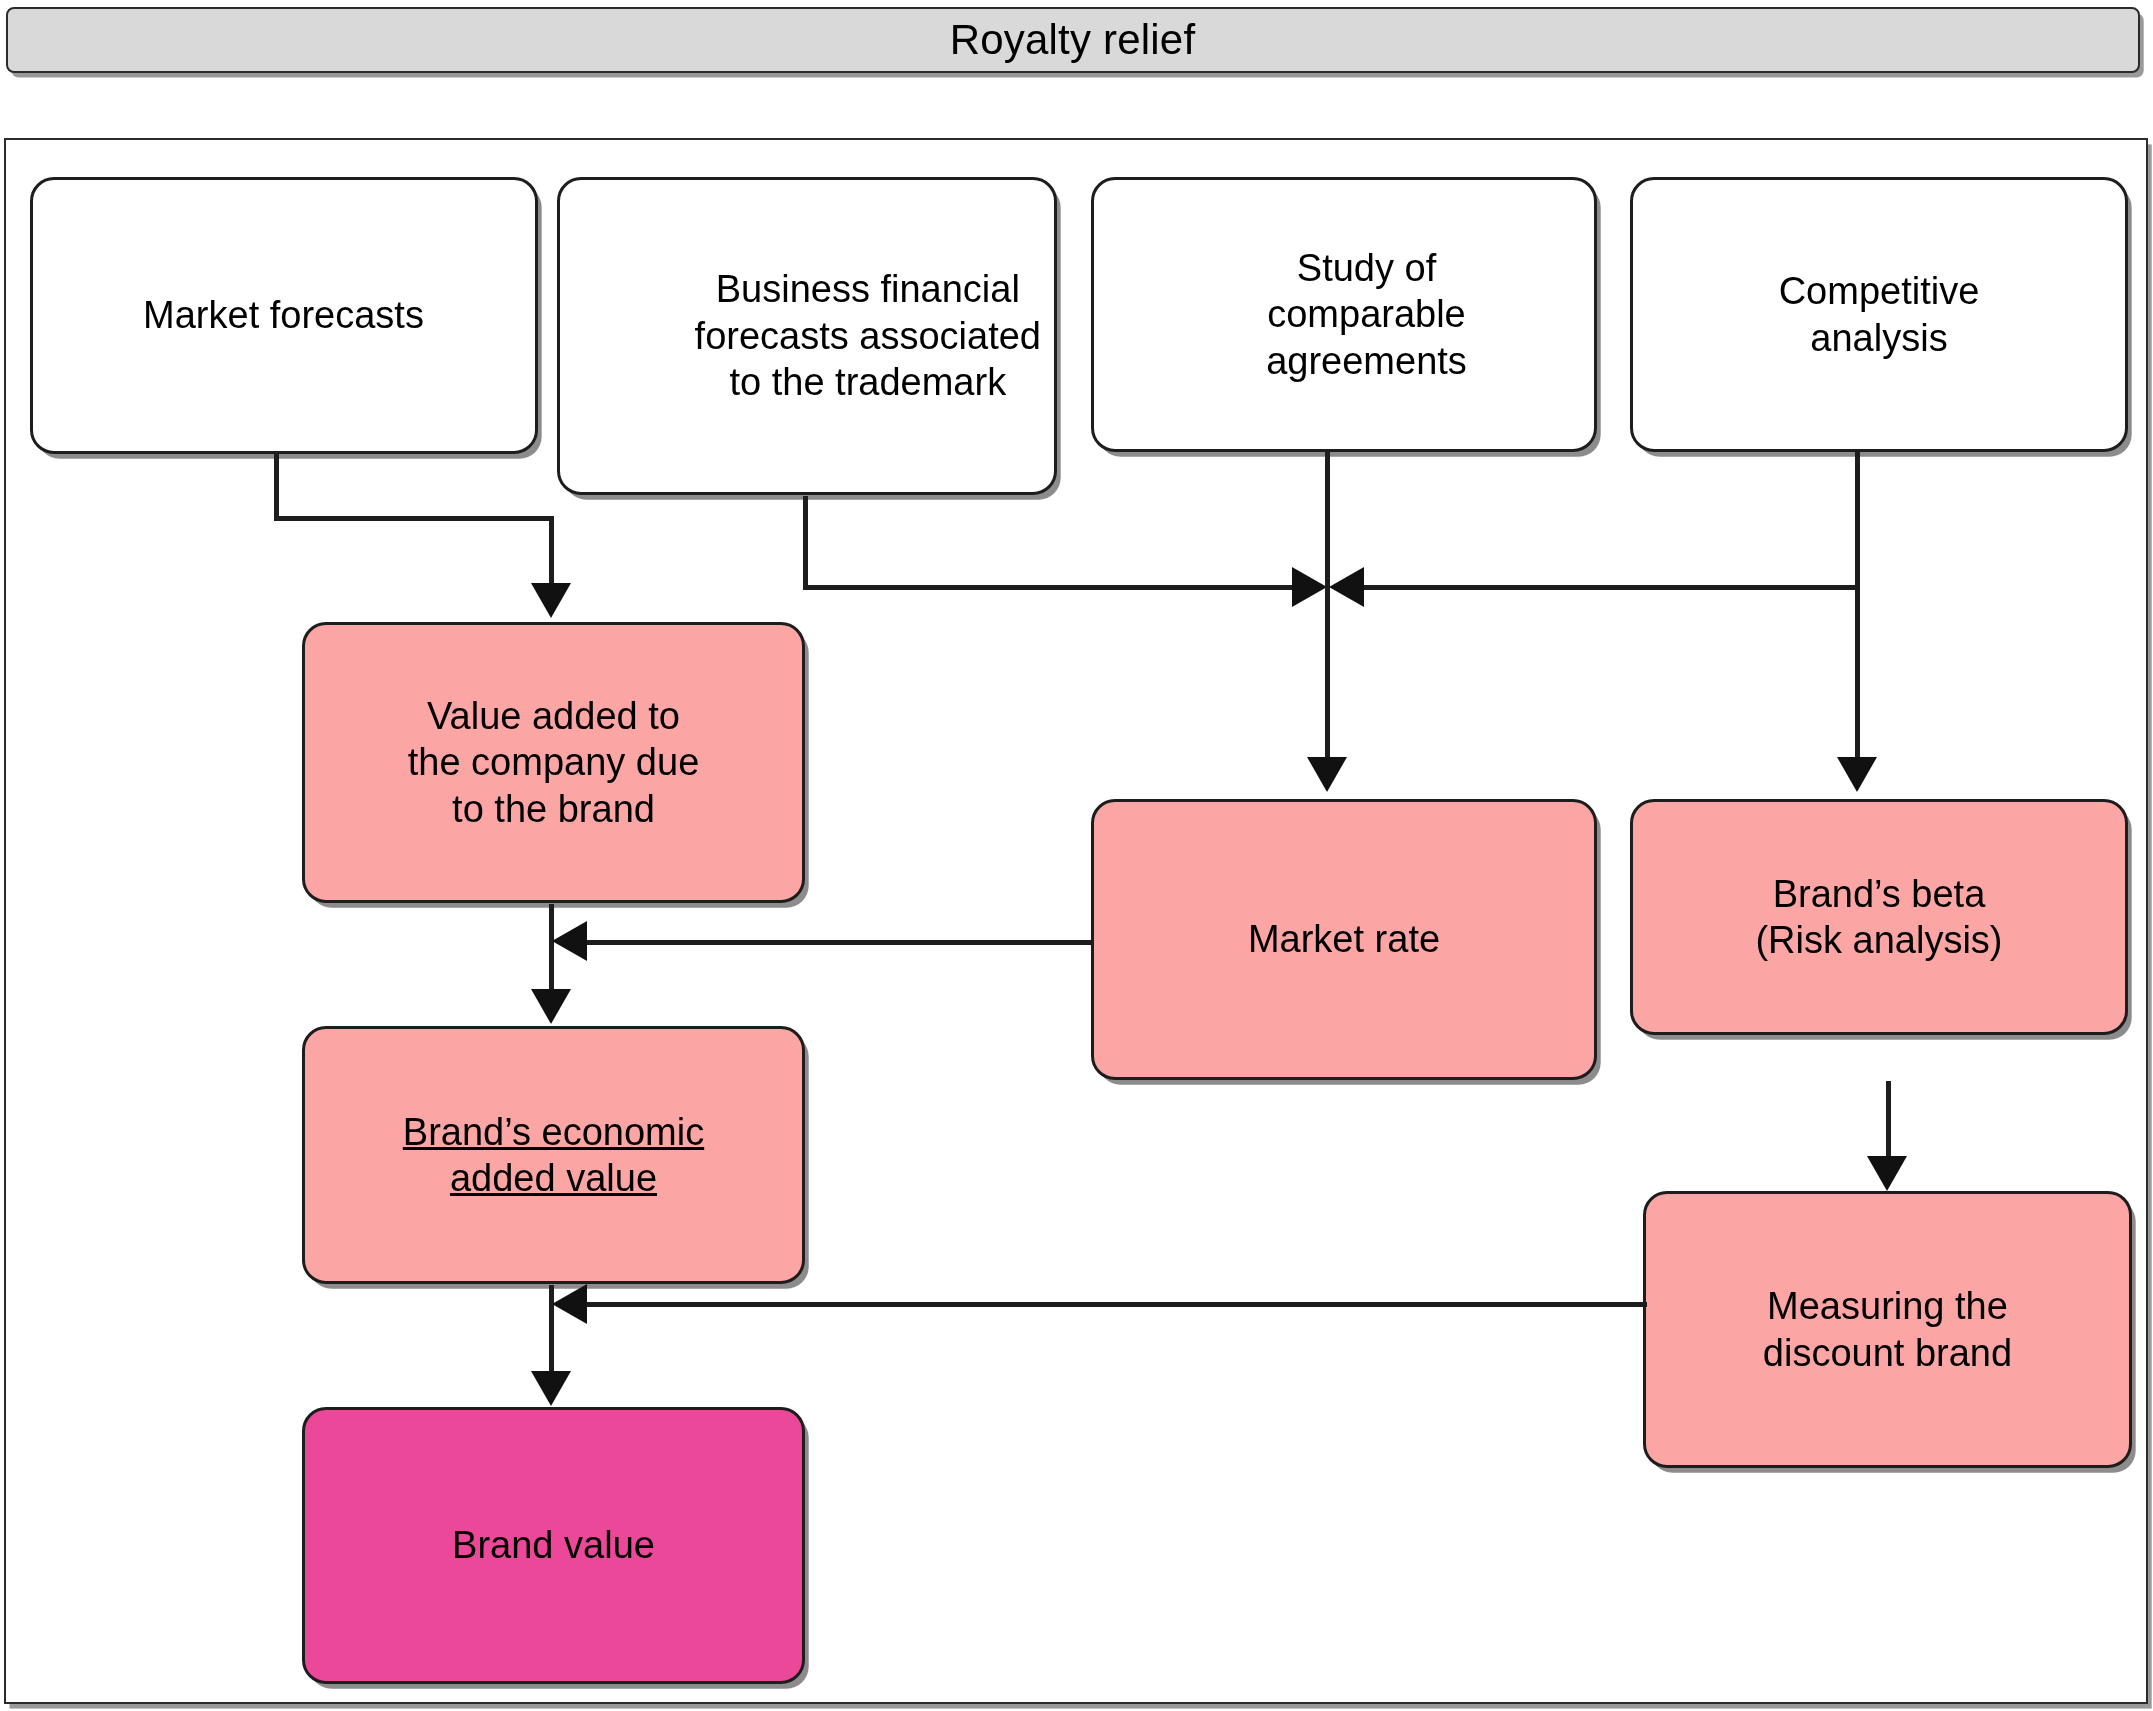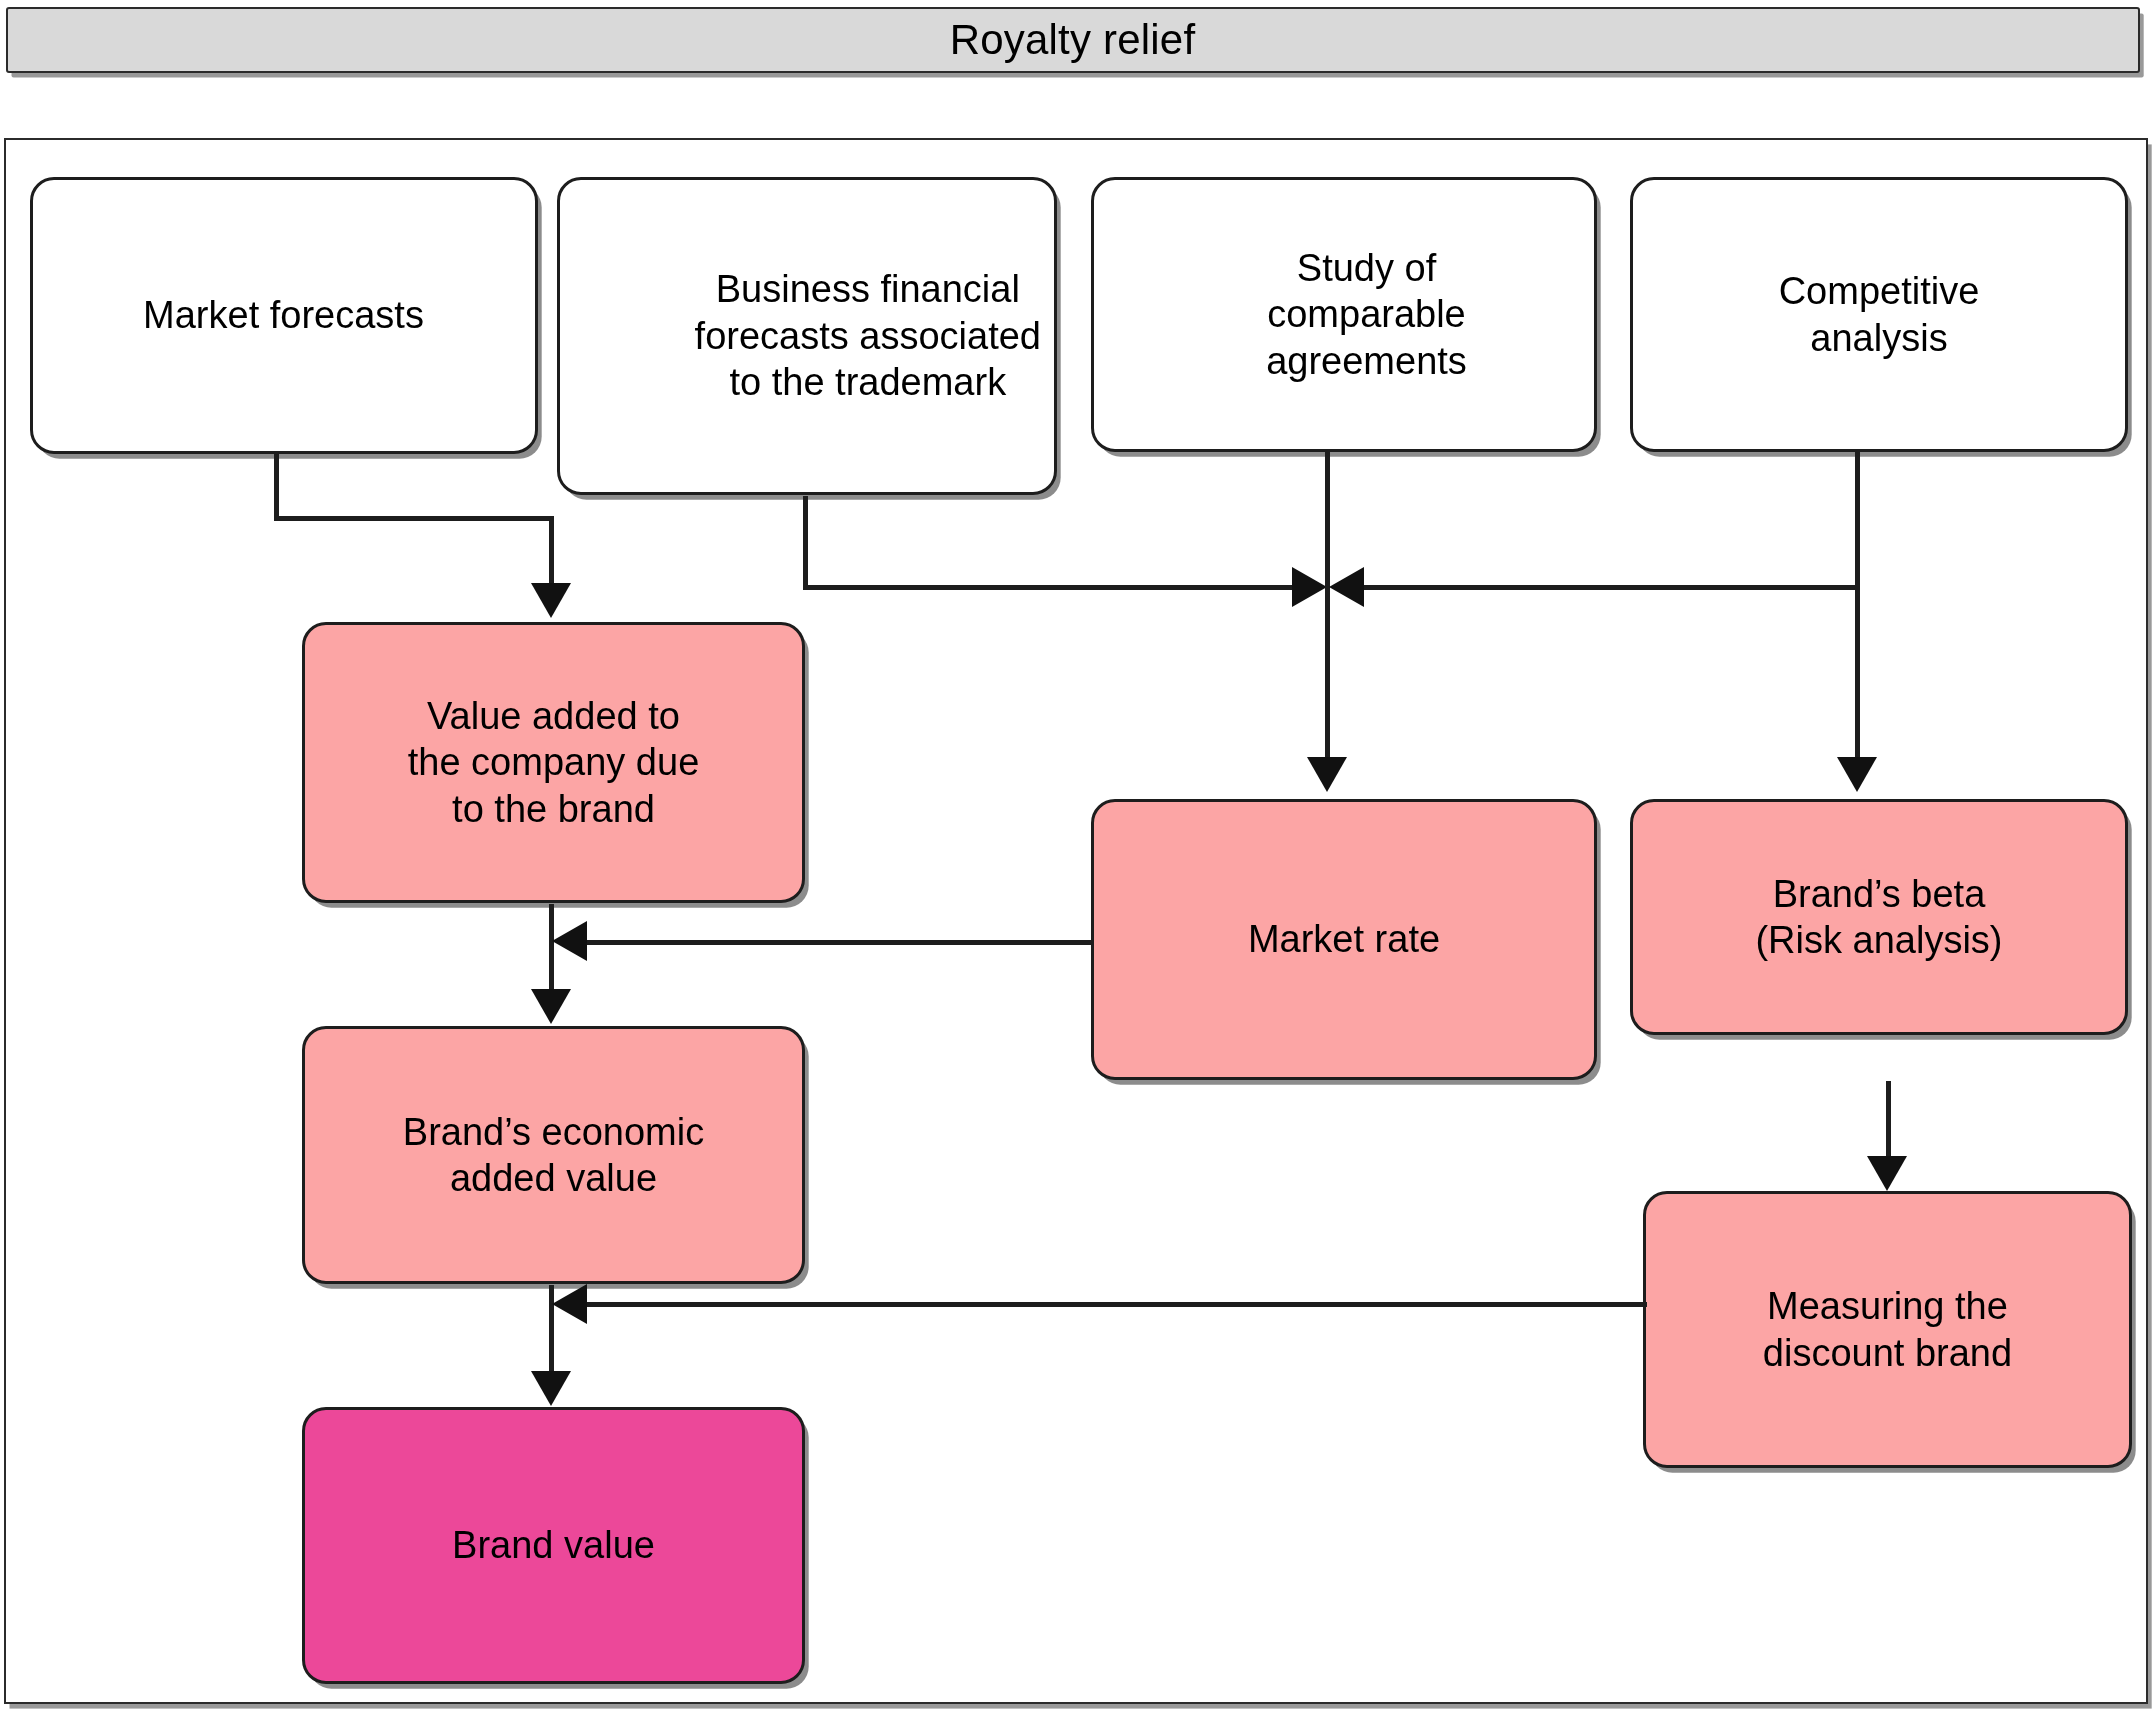--- a/index.html
+++ b/index.html
@@ -19,21 +19,21 @@
   }
   
   .title-banner {
     position: absolute;
     left: 5.5px;
     top: 7.4px;
     width: 2134px;
     height: 66px;
     background: #d9d9d9;
     border: 2.8px solid #2b2b2b;
-    border-radius: 3px;
+    border-radius: 8px;
     box-shadow: 4.6px 5.5px 0 -0.9px rgba(0,0,0,0.40);
     display: flex;
     align-items: center;
     justify-content: center;
     box-sizing: border-box;
   }
   .title-banner .label {
     font-size: 42px;
     color: #000;
     letter-spacing: 0.2px;
@@ -146,21 +146,21 @@
 
   <div class="node blue" style="left:1091px; top:799px; width:506px; height:281px;">
     <span class="label">Market rate</span>
   </div>
 
   <div class="node blue" style="left:1630px; top:799px; width:498px; height:236px;">
     <span class="label">Brand’s beta
 (Risk analysis)</span>
   </div>
 
-  <div class="node blue" style="left:302px; top:1026px; width:503px; height:258px;">
+  <div class="node blue" style="left:302px; top:1026px; width:503px; height:258px;text-decoration:underline;">
     <span class="label">Brand’s economic
 added value</span>
   </div>
 
   <div class="node blue" style="left:1643px; top:1191px; width:489px; height:277px;">
     <span class="label">Measuring the
 discount brand</span>
   </div>
 
   <div class="node gray" style="left:302px; top:1407px; width:503px; height:277px;">

